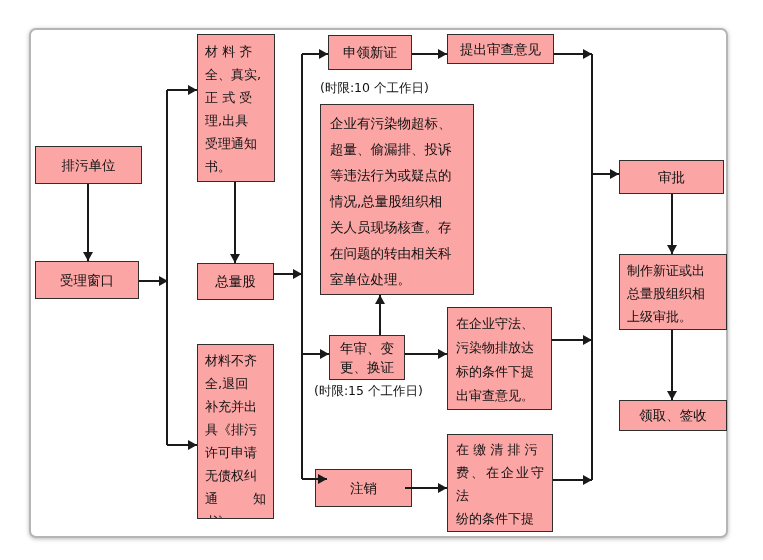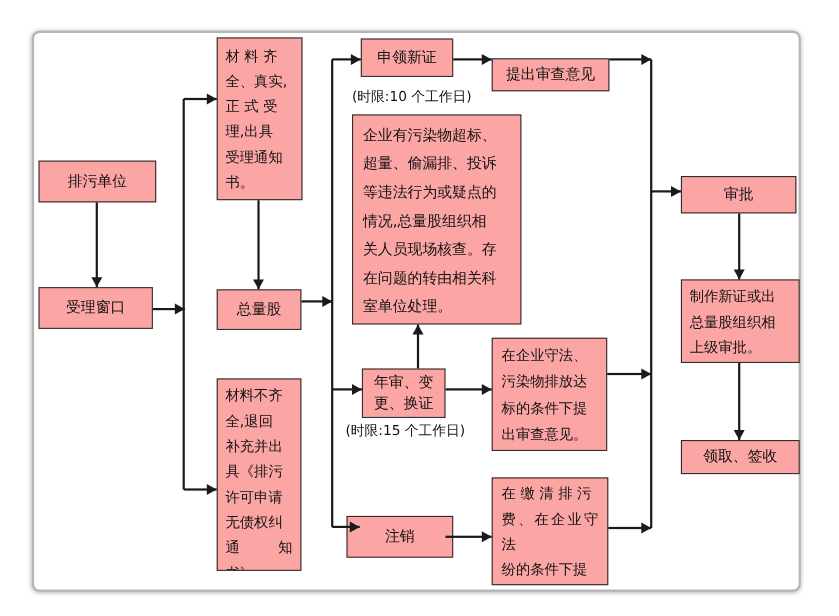--- a/index.html
+++ b/index.html
@@ -62,21 +62,21 @@
 补充并出
 具《排污
 许可申请
 无债权纠
 通知书》。</div>
 
     <div class="node center" style="left:297px;top:5px;width:84px;height:35px;">申领新证</div>
 
     <div class="flabel" style="left:289px;top:50px;">(时限:10 个工作日)</div>
 
-    <div class="node center" style="left:416px;top:23px;width:107px;height:30px;">提出审查意见</div>
+    <div class="node center" style="left:416px;top:4px;width:107px;height:30px;">提出审查意见</div>
 
     <div class="node para" style="left:289px;top:74px;width:154px;height:191px;padding:5px 9px;line-height:26px;font-size:13.5px;">企业有污染物超标、
 超量、偷漏排、投诉
 等违法行为或疑点的
 情况,总量股组织相
 关人员现场核查。存
 在问题的转由相关科
 室单位处理。</div>
 
     <div class="node center" style="left:298px;top:305px;width:76px;height:45px;">年审、变

